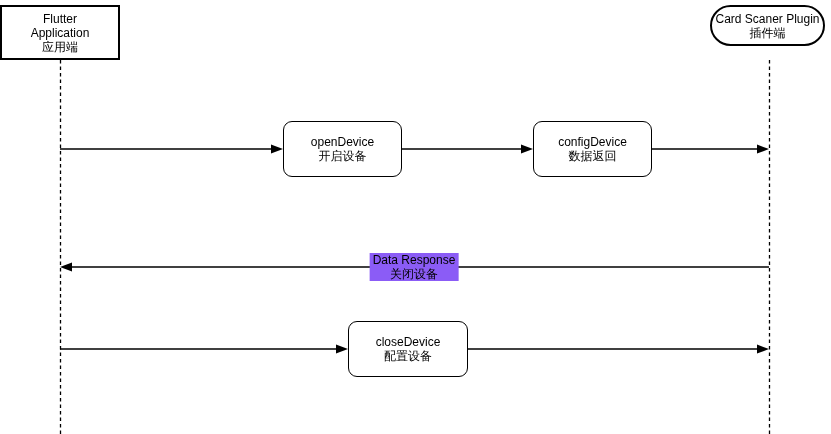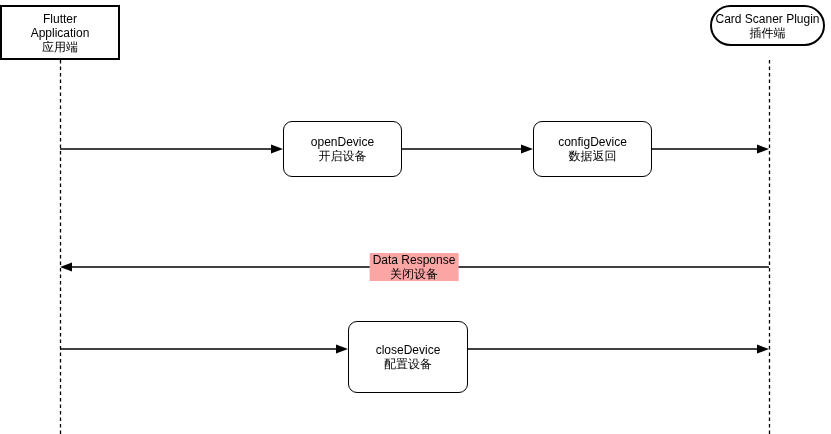--- a/index.html
+++ b/index.html
@@ -35,27 +35,27 @@
   .step  { border: 1.5px solid #000000; border-radius: 9px; }
   .title, .subtitle { display: block; }
   .wrap-narrow { max-width: 84px; }
   .nowrap { white-space: nowrap; }
 
   
   .actor-left   { left: 0px;   top: 5px;   width: 120px; height: 55px; }
   .actor-right  { left: 710px; top: 5px;   width: 115px; height: 41px; border-radius: 27px; }
   .step-open    { left: 283px; top: 121px; width: 119px; height: 56px; }
   .step-config  { left: 533px; top: 121px; width: 119px; height: 56px; }
-  .step-close   { left: 348px; top: 321px; width: 120px; height: 72px; text-align: right; }
+  .step-close   { left: 348px; top: 321px; width: 120px; height: 56px; text-align: right; }
 
   .msg-label {
     position: absolute;
     left: 414px; top: 267px;
     transform: translate(-50%, -50%);
-    background: #fca5a5;
+    background: #8b5cf6;
     text-align: center;
     padding: 0 3px;
     white-space: nowrap;
   }
 </style>
 </head>
 <body>
 
 <div class="canvas">
 

